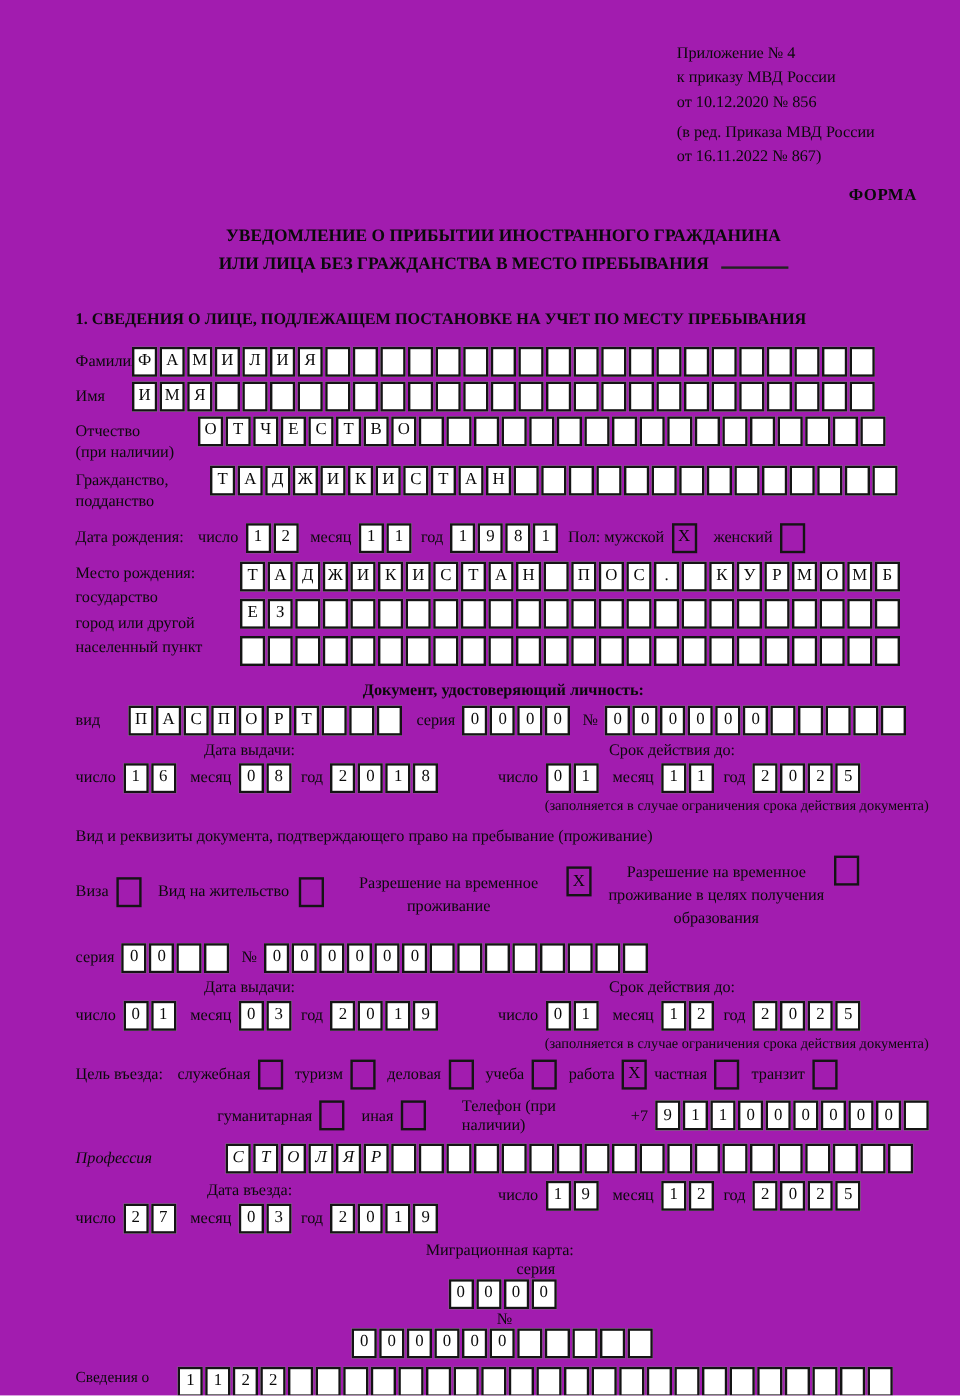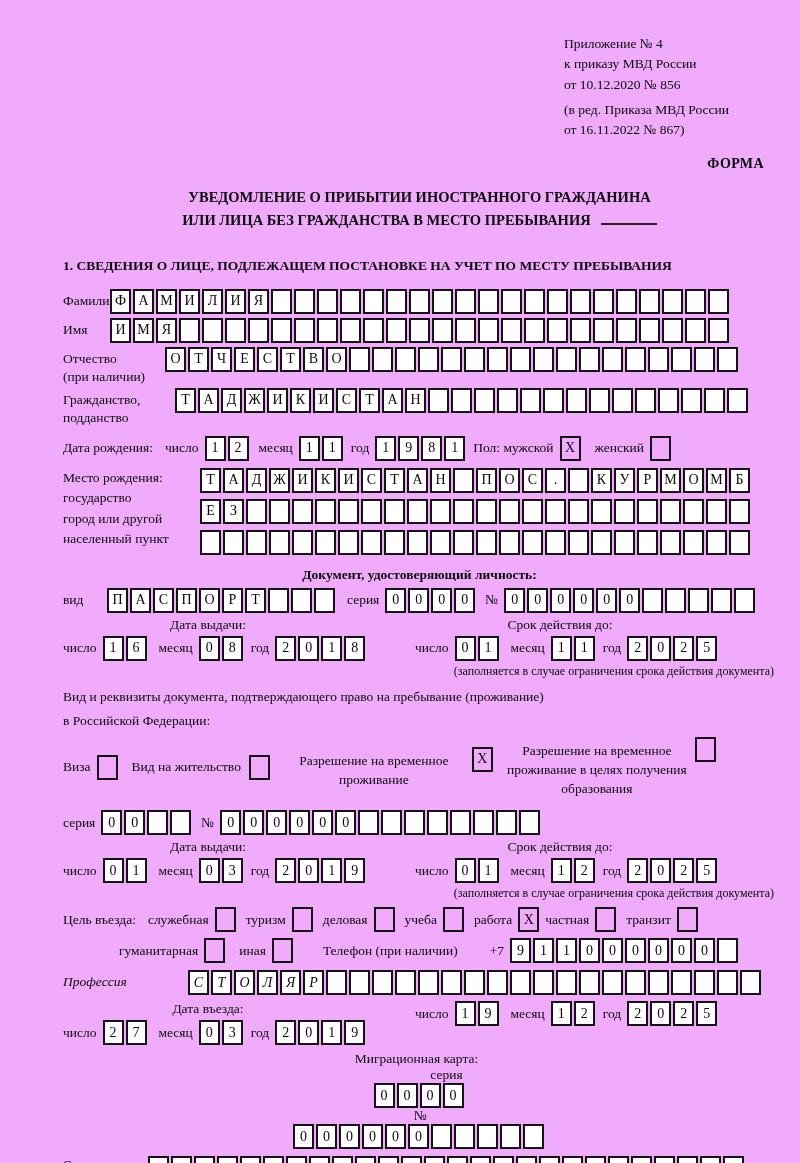--- a/index.html
+++ b/index.html
@@ -1,18 +1,18 @@
 <!DOCTYPE html>
 <html lang="ru"><head>
 <meta charset="utf-8">
 <style>
   html,body{margin:0;padding:0;background:#fff;}
   .page{
     width:800px;height:1163px;box-sizing:border-box;overflow:hidden;
-    background:#f0abfc;color:#0a0a0a;
+    background:#a21caf;color:#0a0a0a;
     font-family:"Liberation Serif","DejaVu Serif",serif;
     font-size:13.5px;
     padding:34px 24px 0 63px;position:relative;
   }
   
   .refblock{width:208px;margin-left:auto;margin-right:4px;line-height:1.5;}
   .refblock .p2{margin-top:5px;}
   .forma{text-align:right;font-weight:bold;font-size:14px;margin-top:16px;padding-right:12px;letter-spacing:.4px;}
   .title{text-align:center;font-weight:bold;font-size:14.5px;margin-top:14px;line-height:1.6;}
   .blank{display:inline-block;width:56px;height:12px;border-bottom:2px solid #222;margin-left:10px;}
@@ -56,21 +56,21 @@
   .dnote{font-size:12px;margin-top:3px;text-align:right;padding-right:2px;}
 
   .intro{line-height:1.8;margin-top:2px;}
 
   .permits{display:flex;align-items:center;margin:4px 0 12px 0;}
   .pitem{display:flex;align-items:flex-start;}
   .plabel{padding-top:4px;}
   .pcenter{text-align:center;line-height:19px;padding-top:4px;}
   .pw{width:180px;}
 
-  .purpose2{margin-left:56px;}
+  .purpose2{margin-left:118px;}
   .phonepre{margin:0 6px 0 26px;}
 
   .reps{display:flex;align-items:flex-start;margin-top:4px;}
   .reps .labels{flex:0 0 82px;line-height:18.6px;font-size:12.8px;}
   .reprow{margin-bottom:8px;}
 </style>
 </head>
 <body>
 
 <div class="page">
@@ -422,21 +422,20 @@
             <span class="cell">2</span>
             <span class="cell">5</span>
           </span>
       </div>
       <div class="dnote">(заполняется в случае ограничения срока действия документа)</div>
     </div>
   </div>
 
   <div class="intro">
     <div>Вид и реквизиты документа, подтверждающего право на пребывание (проживание)</div>
-    <div>в Российской Федерации:</div>
   </div>
 
   <div class="permits">
     <div class="pitem">
       <span class="plabel mr6">Виза</span>
       <span class="cb"></span>
     </div>
     <div class="pitem ml14">
       <span class="plabel mr8">Вид на жительство</span>
       <span class="cb"></span>

